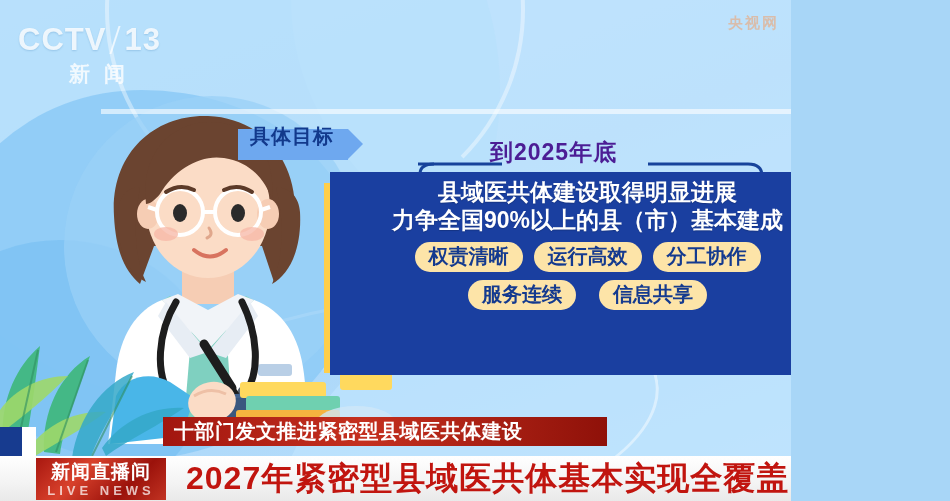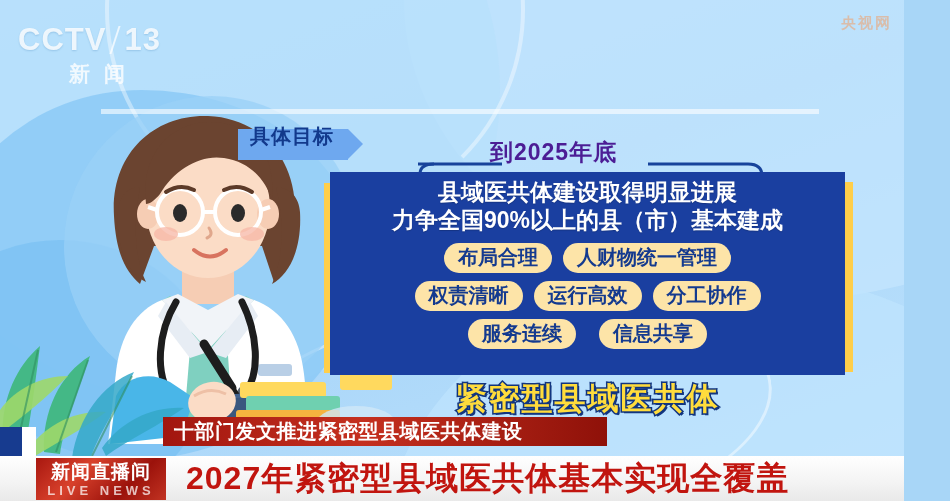--- a/index.html
+++ b/index.html
@@ -2,21 +2,21 @@
 <html><head>
 <meta charset="utf-8">
 <style>
   * { margin:0; padding:0; box-sizing:border-box; }
   html,body { width:950px; height:501px; overflow:hidden; }
   body {
     font-family:"Liberation Sans","DejaVu Sans",sans-serif;
     background:#a8d6f7;
     position:relative;
   }
-  #stage { position:absolute; inset:0; width:904px; height:501px; overflow:hidden; }
+  #stage { position:absolute; inset:0; width:791px; height:501px; overflow:hidden; }
 
   
   .bg-base{
     position:absolute; inset:0;
     background:linear-gradient(160deg,#b3dcfb 0%,#a6d4f8 45%,#bfe3fd 100%);
   }
   .bg-wave-1{
     position:absolute; left:-120px; top:-220px; width:620px; height:620px;
     border-radius:50%;
     background:#b9e0fc;
@@ -379,38 +379,33 @@
   </svg>
   <div class="deadline">到2025年底</div>
 
   <div class="accent-left"></div>
   <div class="accent-right"></div>
 
   <div class="panel">
     <div class="line l1">县域医共体建设取得明显进展</div>
     <div class="line l2">力争全国90%以上的县（市）基本建成</div>
 
-    <div class="pill-row r1">
-      <div class="pill">布局合理</div>
-      <div class="pill">人财物统一管理</div>
-    </div>
 
     <div class="pill-row r2">
       <div class="pill">权责清晰</div>
       <div class="pill">运行高效</div>
       <div class="pill">分工协作</div>
     </div>
 
     <div class="pill-row r3">
       <div class="pill">服务连续</div>
       <div class="pill">信息共享</div>
     </div>
   </div>
 
-  <div class="big-label">紧密型县域医共体</div>
 
   <div class="left-edge-strip"></div>
   <div class="left-edge-strip2"></div>
 
   <div class="ticker-top">
     <span>十部门发文推进紧密型县域医共体建设</span>
   </div>
 
   <div class="ticker-bar"></div>
 

